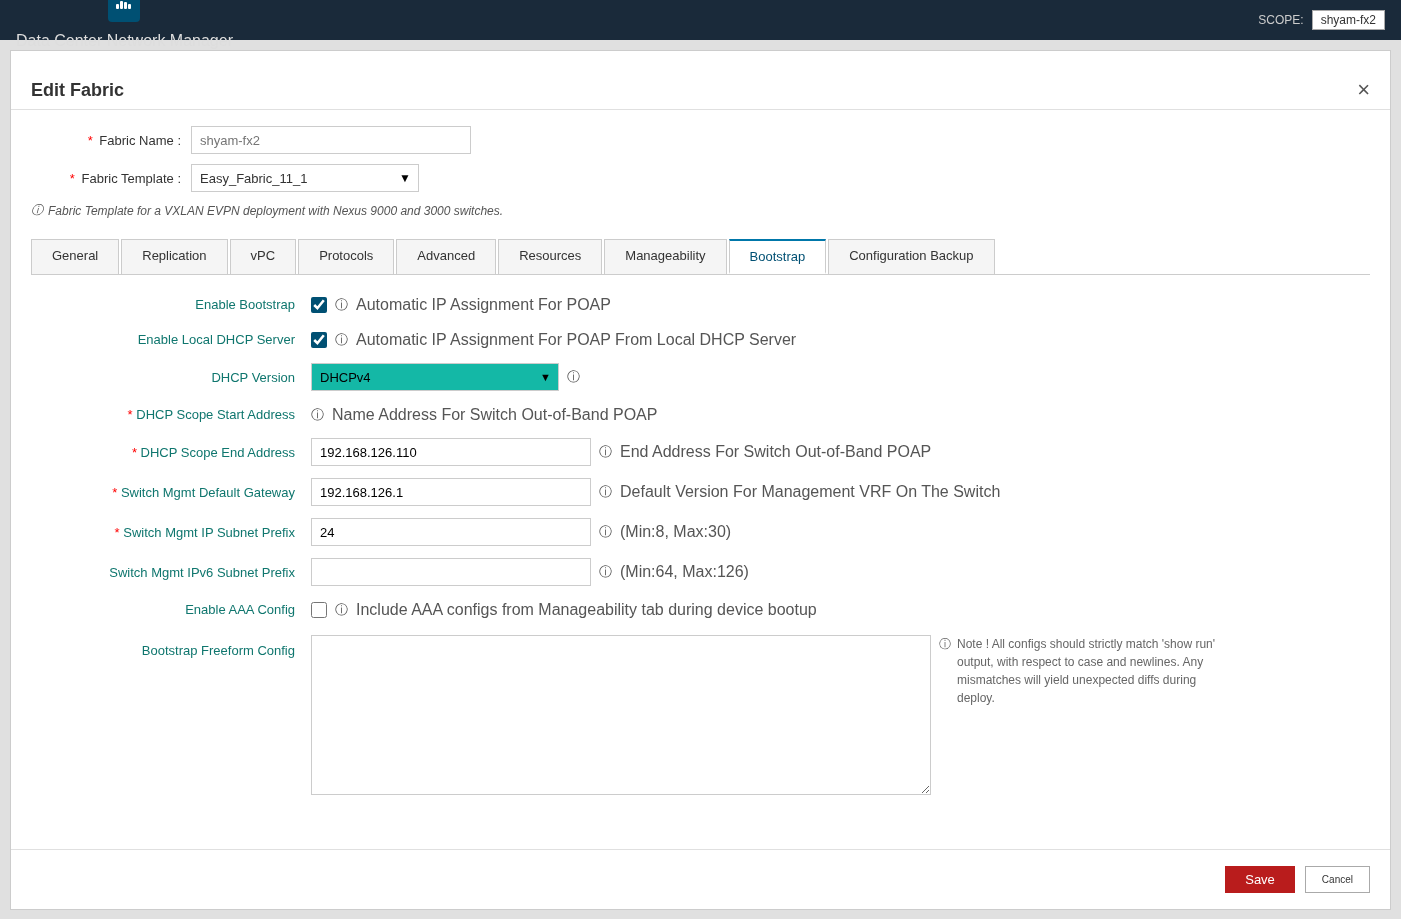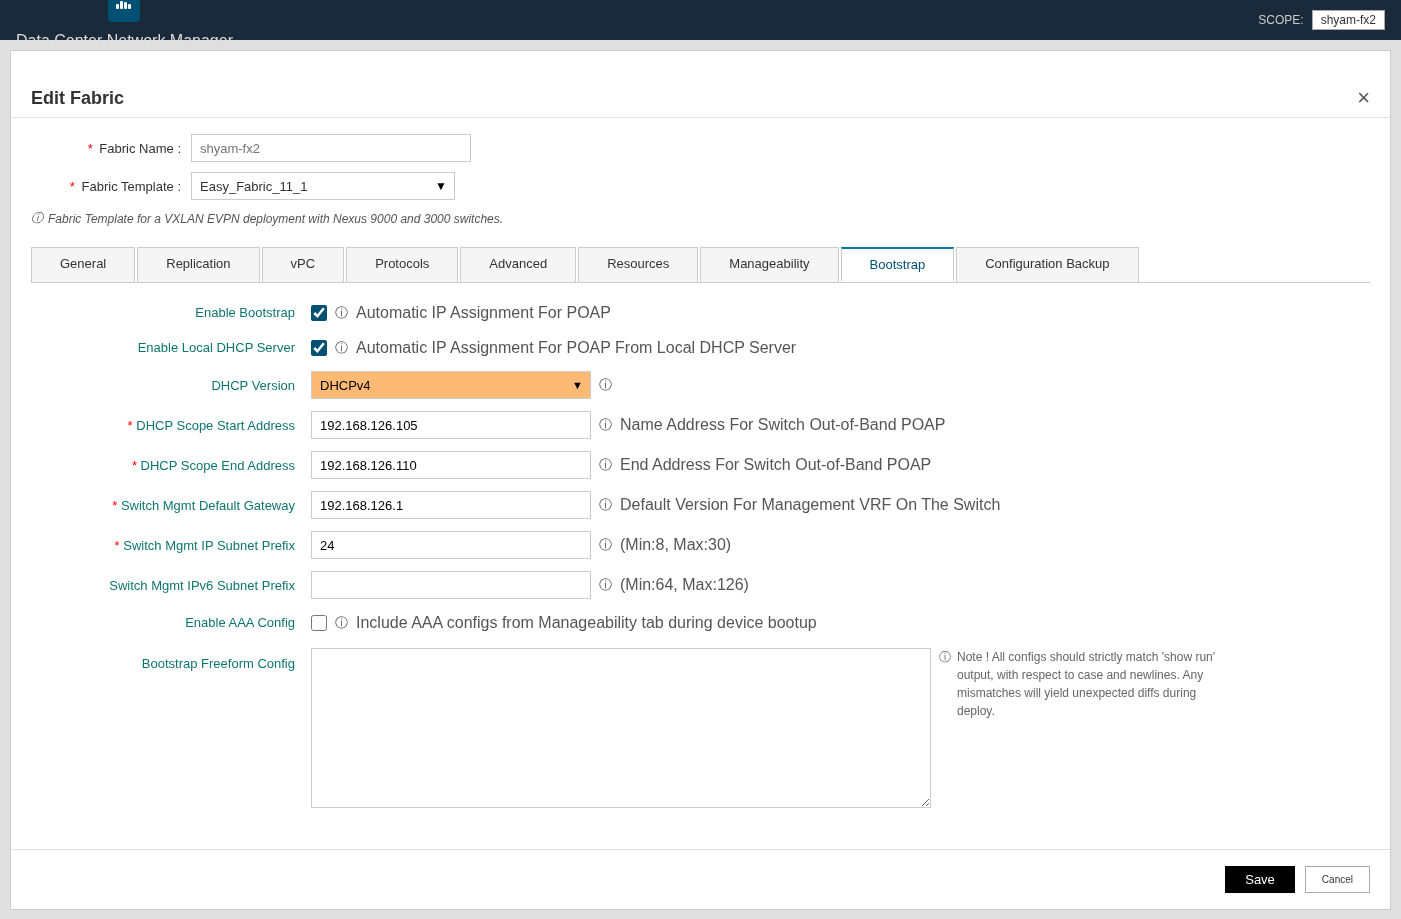--- a/index.html
+++ b/index.html
@@ -15,63 +15,63 @@
       justify-content: space-between;
     }
     .topbar-left { display: flex; align-items: center; gap: 10px; flex-direction: column; }
     .topbar-logo { width: 32px; height: 32px; background: #005073; border-radius: 4px; display: flex; align-items: center; justify-content: center; }
     .topbar-logo svg { fill: white; }
     .topbar-title { font-size: 16px; font-weight: normal; color: #ddd; }
     .topbar-right { display: flex; align-items: center; gap: 8px; color: #ccc; font-size: 12px; }
     .scope-value { background: white; color: #333; padding: 2px 8px; border: 1px solid #aaa; font-size: 12px; }
 
     .modal-overlay { background: white; margin: 10px; border: 1px solid #ccc; min-height: 860px; position: relative; }
-    .modal-header { display: flex; justify-content: space-between; align-items: center; padding: 28px 20px 8px 20px; border-bottom: 1px solid #e0e0e0; margin-top: 8px; }
+    .modal-header { display: flex; justify-content: space-between; align-items: center; padding: 28px 20px 8px 20px; border-bottom: 1px solid #e0e0e0; }
     .modal-title { font-size: 18px; font-weight: bold; color: #333; }
     .close-btn { background: none; border: none; font-size: 22px; cursor: pointer; color: #555; line-height: 1; }
 
     .form-section { padding: 16px 20px 8px 20px; }
     .form-row { display: flex; align-items: center; margin-bottom: 10px; }
     .form-label { font-size: 13px; color: #333; min-width: 160px; text-align: right; padding-right: 10px; }
     .required-star { color: red; margin-right: 3px; }
     .form-input { border: 1px solid #ccc; padding: 4px 8px; font-size: 13px; color: #999; width: 280px; height: 28px; }
     .form-select-wrapper { position: relative; display: inline-block; }
-    .form-select { border: 1px solid #ccc; padding: 4px 8px; font-size: 13px; color: #333; width: 264px; height: 28px; appearance: none; background: white; cursor: pointer; }
+    .form-select { border: 1px solid #ccc; padding: 4px 8px; font-size: 13px; color: #333; width: 228px; height: 28px; appearance: none; background: white; cursor: pointer; }
     .select-arrow { position: absolute; right: 8px; top: 50%; transform: translateY(-50%); pointer-events: none; font-size: 12px; }
     .form-hint { font-size: 12px; color: #555; font-style: italic; display: flex; align-items: center; gap: 5px; }
     .info-icon { color: #555; font-size: 13px; }
 
     .tabs-container { padding: 0 20px; margin-top: 12px; }
     .tabs { display: flex; border-bottom: 1px solid #ccc; }
     .tab {
-      padding: 8px 28px; font-size: 13px; cursor: pointer; border: 1px solid #ccc;
+      padding: 8px 20px; font-size: 13px; cursor: pointer; border: 1px solid #ccc;
       border-bottom: none; background: #f5f5f5; color: #333; margin-right: 2px;
       white-space: nowrap;
     }
     .tab.active { background: white; border-bottom: 2px solid white; color: #005073; font-weight: normal; border-top: 2px solid #0077aa; }
 
     .tab-content { padding: 16px 20px; }
 
     .field-grid { display: grid; grid-template-columns: 280px 1fr; gap: 8px 0; align-items: center; }
     .field-label { text-align: right; padding-right: 16px; font-size: 13px; color: #0f766e; padding-top: 6px; padding-bottom: 6px; }
     .field-label.required::before { content: '* '; color: red; }
     .field-control { display: flex; align-items: center; gap: 8px; padding-top: 2px; padding-bottom: 2px; }
 
     .text-input { border: 1px solid #ccc; padding: 4px 8px; font-size: 13px; width: 280px; height: 28px; }
     .select-input-wrapper { position: relative; display: inline-block; }
-    .select-input { border: 1px solid #ccc; padding: 4px 8px; font-size: 13px; width: 280px; height: 28px; appearance: none; background: #fdba74; }
+    .select-input { border: 1px solid #ccc; padding: 4px 8px; font-size: 13px; width: 248px; height: 28px; appearance: none; background: #14b8a6; }
     .select-arrow-sm { position: absolute; right: 8px; top: 50%; transform: translateY(-50%); pointer-events: none; font-size: 11px; }
 
     .hint-text { font-size: 16px; color: #555; }
     .checkbox-input { width: 16px; height: 16px; cursor: pointer; accent-color: #005073; }
     .freeform-textarea { width: 620px; height: 160px; border: 1px solid #ccc; resize: vertical; font-size: 12px; padding: 6px; }
     .freeform-note { font-size: 12px; color: #666; max-width: 280px; display: flex; align-items: flex-start; gap: 6px; line-height: 1.5; }
 
     .footer { display: flex; justify-content: flex-end; gap: 10px; padding: 16px 20px; border-top: 1px solid #e0e0e0; position: absolute; bottom: 0; left: 0; right: 0; background: white; }
-    .btn-save { background: #000000; color: white; border: none; padding: 6px 20px; font-size: 13px; cursor: pointer; }
+    .btn-save { background: #b91c1c; color: white; border: none; padding: 6px 20px; font-size: 13px; cursor: pointer; }
     .btn-cancel { background: white; color: #333; border: 1px solid #aaa; padding: 6px 16px; font-size: 10px; cursor: pointer; }
   </style>
 </head>
 <body>
 
 <div class="topbar">
   <div class="topbar-left">
     <div class="topbar-logo">
       <svg width="20" height="20" viewBox="0 0 20 20">
         <rect x="2" y="8" width="3" height="5" rx="1"></rect>
@@ -158,21 +158,20 @@
             <option>DHCPv4</option>
             <option>DHCPv6</option>
           </select>
           <span class="select-arrow-sm">▼</span>
         </div>
         <span class="info-icon">ⓘ</span>
       </div>
 
       <div class="field-label required">DHCP Scope Start Address</div>
       <div class="field-control">
-        <input type="text" class="text-input" value="192.168.126.105" style="">
         <span class="info-icon">ⓘ</span>
         <span class="hint-text">Name Address For Switch Out-of-Band POAP</span>
       </div>
 
       <div class="field-label required">DHCP Scope End Address</div>
       <div class="field-control">
         <input type="text" class="text-input" value="192.168.126.110" style="">
         <span class="info-icon">ⓘ</span>
         <span class="hint-text">End Address For Switch Out-of-Band POAP</span>
       </div>

